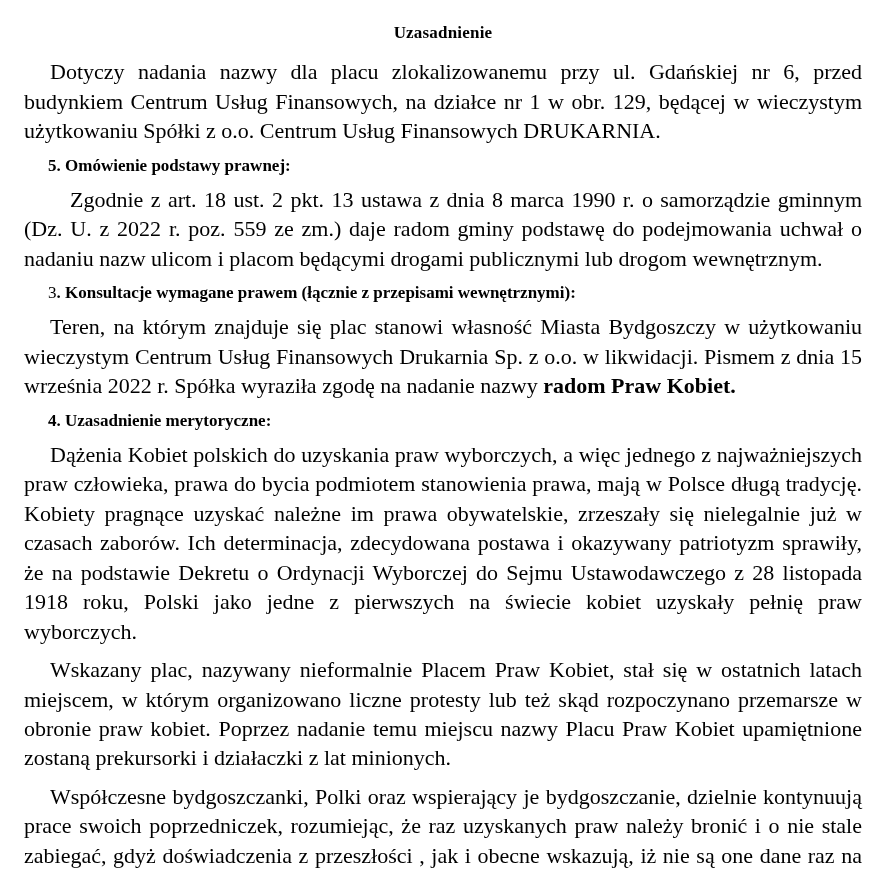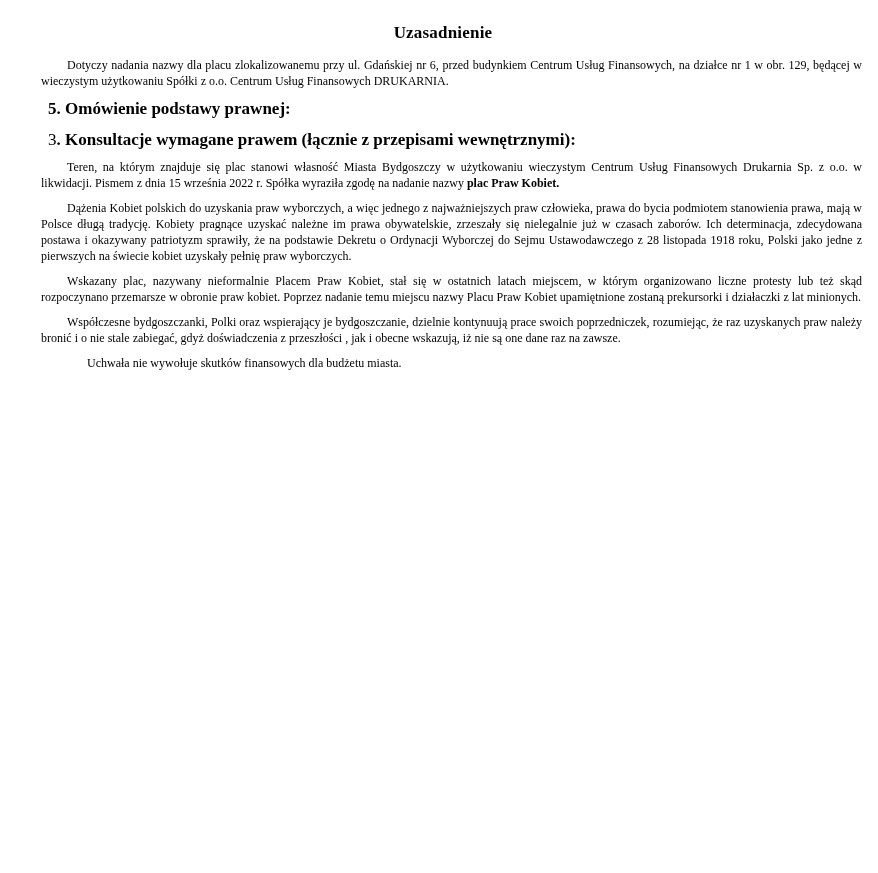--- a/index.html
+++ b/index.html
@@ -29,23 +29,23 @@
     letter-spacing: 0.2px;
   }
   .section-heading {
     font-weight: bold;
     font-size: 17px;
     line-height: 1.3;
     margin: 0 0 8px 0;
     text-indent: 24px;
   }
   .para {
-    font-size: 12px;
+    font-size: 22px;
     line-height: 1.34;
-    margin: 0 0 9px 17px;
+    margin: 0 0 9px 0;
     text-align: justify;
     text-indent: 26px;
     hyphens: none;
   }
   .para.indent-lg {
     text-indent: 46px;
   }
   .para b {
     font-weight: bold;
   }
@@ -66,27 +66,29 @@
 </head>
 <body>
 
 <div class="page">
 
   <h1 class="doc-title">Uzasadnienie</h1>
 
   <p class="para">Dotyczy nadania nazwy dla placu zlokalizowanemu przy ul. Gdańskiej nr 6, przed budynkiem Centrum Usług Finansowych, na działce nr 1 w obr. 129, będącej w wieczystym użytkowaniu Spółki z o.o. Centrum Usług Finansowych DRUKARNIA.</p>
 
   <div class="section-heading">5. Omówienie podstawy prawnej:</div>
+  <p class="para indent-lg">Zgodnie z art. 18 ust. 2 pkt. 13 ustawa z dnia 8 marca 1990 r. o samorządzie gminnym (Dz. U. z 2022 r. poz. 559 ze zm.) daje radom gminy podstawę do podejmowania uchwał o nadaniu nazw ulicom i placom będącymi drogami publicznymi lub drogom wewnętrznym.</p>
 
   <div class="heading-mixed">
     <span class="num">3</span><span class="txt">. Konsultacje wymagane prawem (łącznie z przepisami wewnętrznymi):</span>
   </div>
   <p class="para">
-    <span>Teren, na którym znajduje się plac stanowi własność Miasta Bydgoszczy w użytkowaniu wieczystym Centrum Usług Finansowych Drukarnia Sp. z o.o. w likwidacji. Pismem z dnia 15 września 2022 r. Spółka wyraziła zgodę na nadanie nazwy </span><b>plac Praw Kobiet.</b>
+    <span>Teren, na którym znajduje się plac stanowi własność Miasta Bydgoszczy w użytkowaniu wieczystym Centrum Usług Finansowych Drukarnia Sp. z o.o. w likwidacji. Pismem z dnia 15 września 2022 r. Spółka wyraziła zgodę na nadanie nazwy </span><b>radom Praw Kobiet.</b>
   </p>
 
+  <div class="section-heading">4. Uzasadnienie merytoryczne:</div>
   <p class="para">Dążenia Kobiet polskich do uzyskania praw wyborczych, a więc jednego z najważniejszych praw człowieka, prawa do bycia podmiotem stanowienia prawa, mają w Polsce długą tradycję. Kobiety pragnące uzyskać należne im prawa obywatelskie, zrzeszały się nielegalnie już w czasach zaborów. Ich determinacja, zdecydowana postawa i okazywany patriotyzm sprawiły, że na podstawie Dekretu o Ordynacji Wyborczej do Sejmu Ustawodawczego z 28 listopada 1918 roku, Polski jako jedne z pierwszych na świecie kobiet uzyskały pełnię praw wyborczych.</p>
   <p class="para">Wskazany plac, nazywany nieformalnie Placem Praw Kobiet, stał się w ostatnich latach miejscem, w którym organizowano liczne protesty lub też skąd rozpoczynano przemarsze w obronie praw kobiet. Poprzez nadanie temu miejscu nazwy Placu Praw Kobiet upamiętnione zostaną prekursorki i działaczki z lat minionych.</p>
   <p class="para">Współczesne bydgoszczanki, Polki oraz wspierający je bydgoszczanie, dzielnie kontynuują prace swoich poprzedniczek, rozumiejąc, że raz uzyskanych praw należy bronić i o nie stale zabiegać, gdyż doświadczenia z przeszłości , jak i obecne wskazują, iż nie są one dane raz na zawsze.</p>
 
   <p class="para indent-lg">Uchwała nie wywołuje skutków finansowych dla budżetu miasta.</p>
 
 </div>
 
 </body></html>

